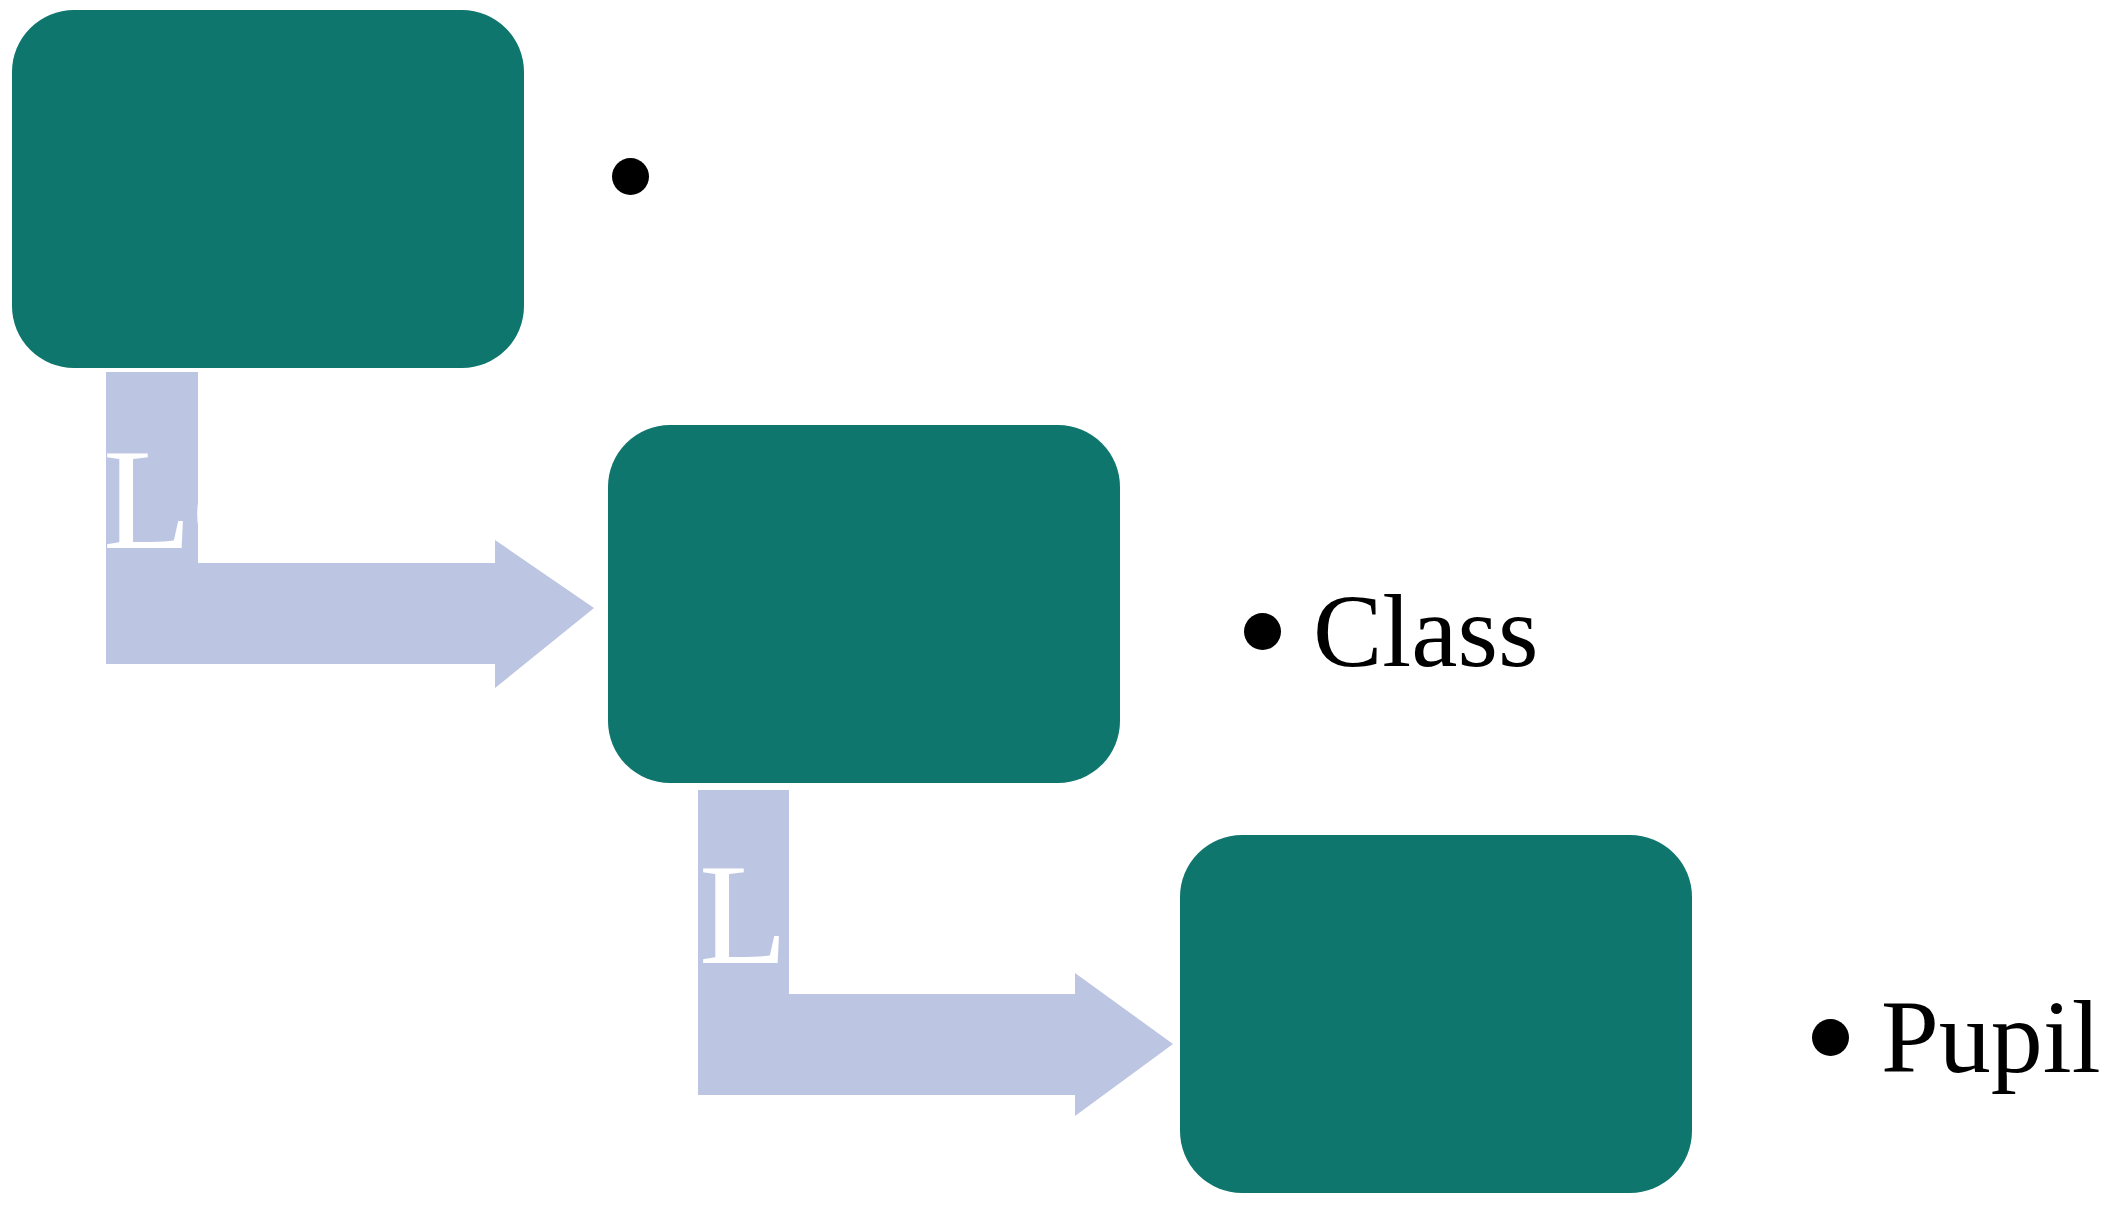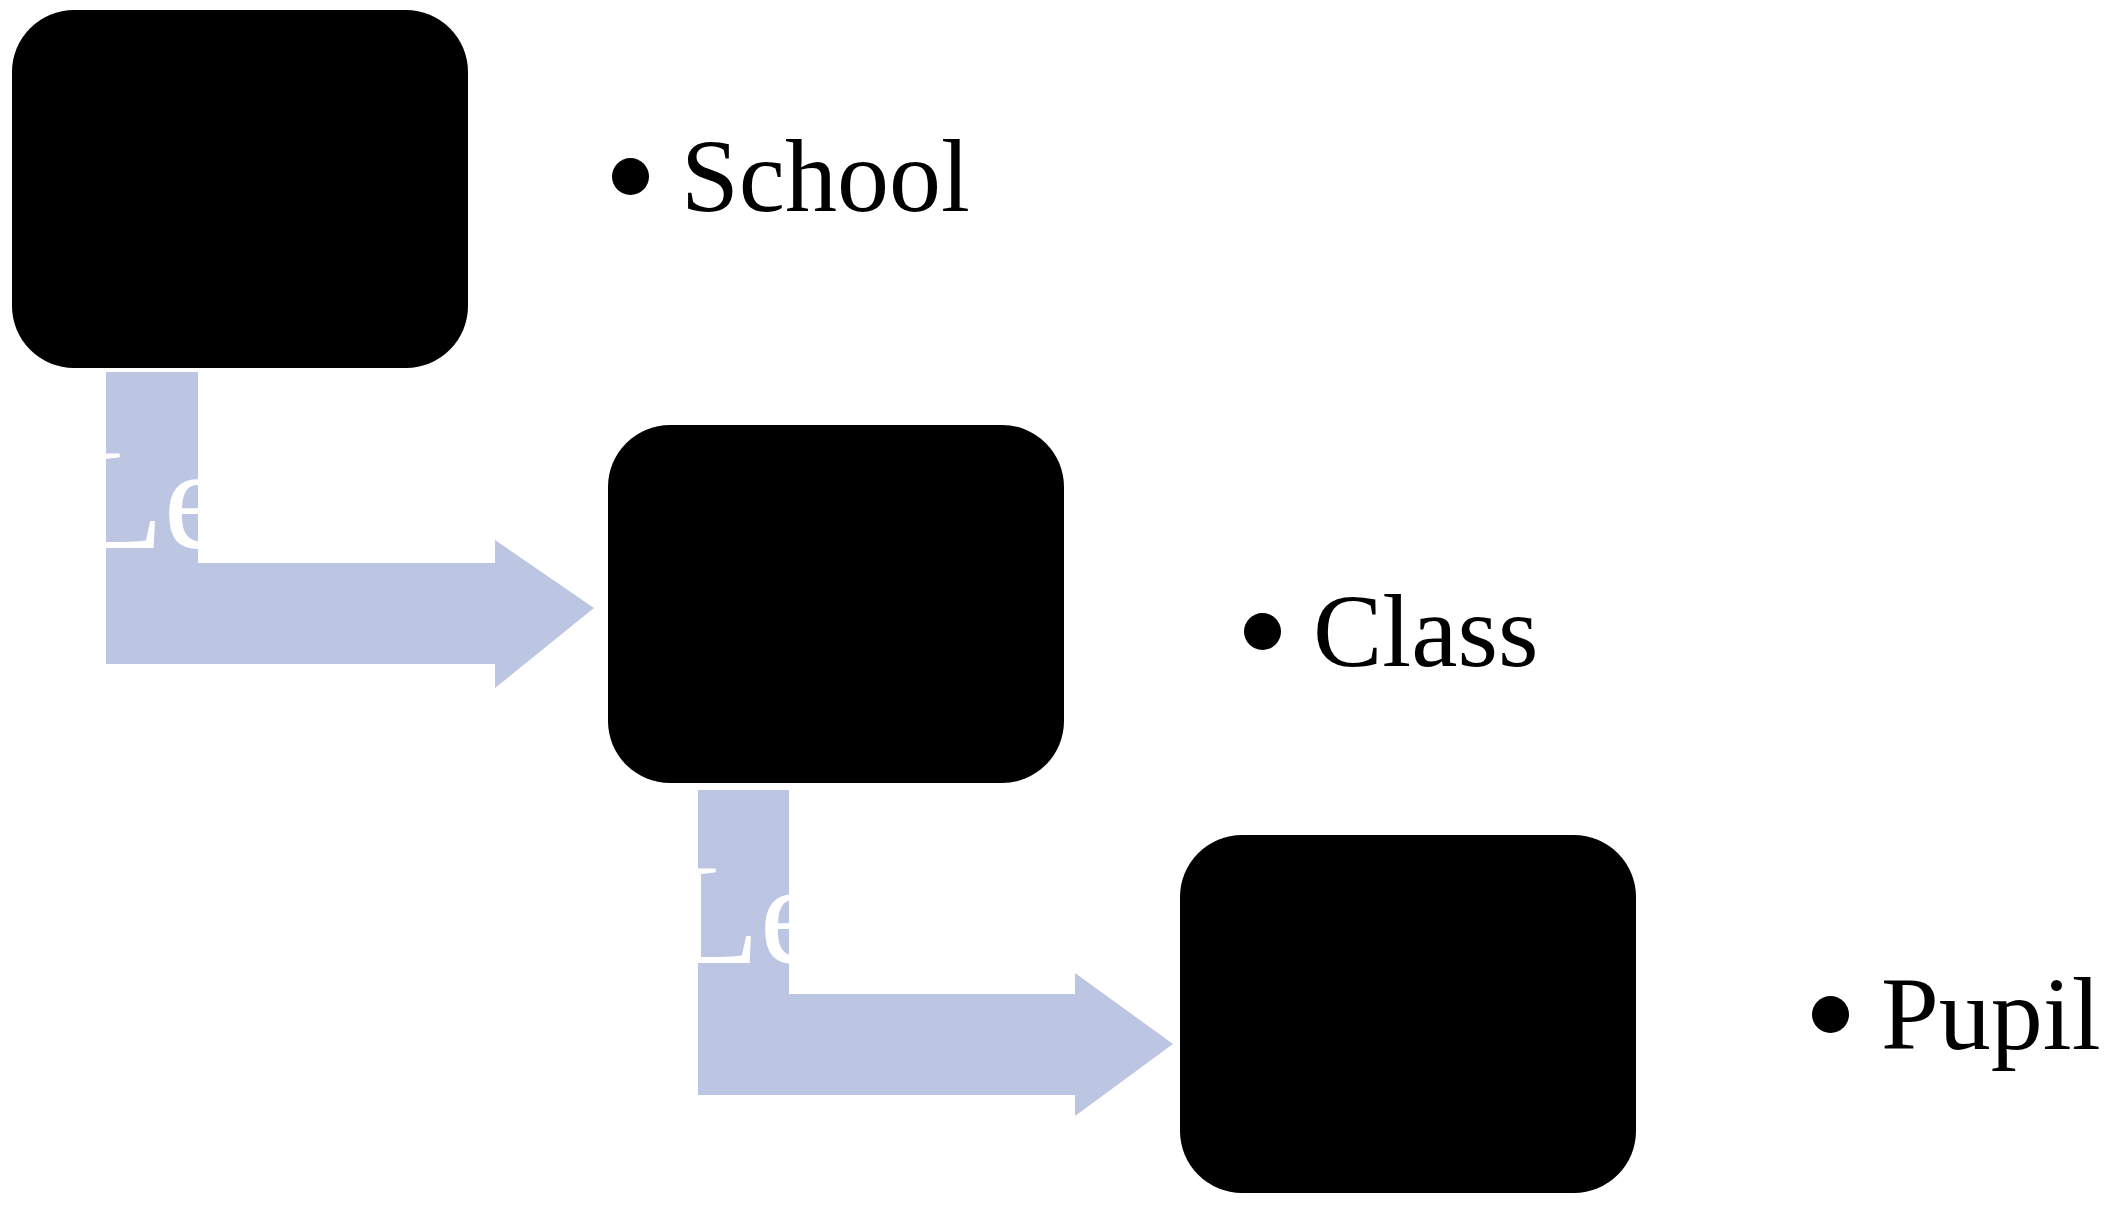--- a/index.html
+++ b/index.html
@@ -18,24 +18,24 @@
   #arrow-layer {
     position: absolute;
     left: 0;
     top: 0;
     width: 2126px;
     height: 1209px;
     pointer-events: none;
   }
   .node {
     position: absolute;
-    width: 456px;
+    width: 512px;
     height: 358px;
     border-radius: 62px;
-    background: #000000;
+    background: #0f766e;
     box-sizing: border-box;
   }
   .node-1 { left: 12px;   top: 10px;  }
   .node-2 { left: 608px;  top: 425px; }
   .node-3 { left: 1180px; top: 835px; }
   .node-label {
     width: 100%;
     padding-top: 19px;
     text-align: center;
     color: #ffffff;
@@ -46,21 +46,21 @@
   .node-label span { display: block; }
   .bullet-item {
     position: absolute;
     display: flex;
     align-items: center;
     height: 110px;
     column-gap: 32px;
   }
   .bullet-item-1 { left: 612px;  top: 121px; }
   .bullet-item-2 { left: 1244px; top: 528px; margin-top: 48px; }
-  .bullet-item-3 { left: 1812px; top: 959px; }
+  .bullet-item-3 { left: 1812px; top: 982px; }
   .bullet-dot {
     width: 37px;
     height: 37px;
     border-radius: 50%;
     background: #000000;
     flex: 0 0 auto;
   }
   .bullet-label {
     color: #000000;
     font-size: 104px;
@@ -94,21 +94,20 @@
 
   <div class="node node-3">
     <div class="node-label">
       
       
     </div>
   </div>
 
   <div class="bullet-item bullet-item-1">
     <span class="bullet-dot"></span>
-    <span class="bullet-label">School</span>
   </div>
 
   <div class="bullet-item bullet-item-2">
     <span class="bullet-dot"></span>
     <span class="bullet-label">Class</span>
   </div>
 
   <div class="bullet-item bullet-item-3">
     <span class="bullet-dot"></span>
     <span class="bullet-label">Pupil</span>

